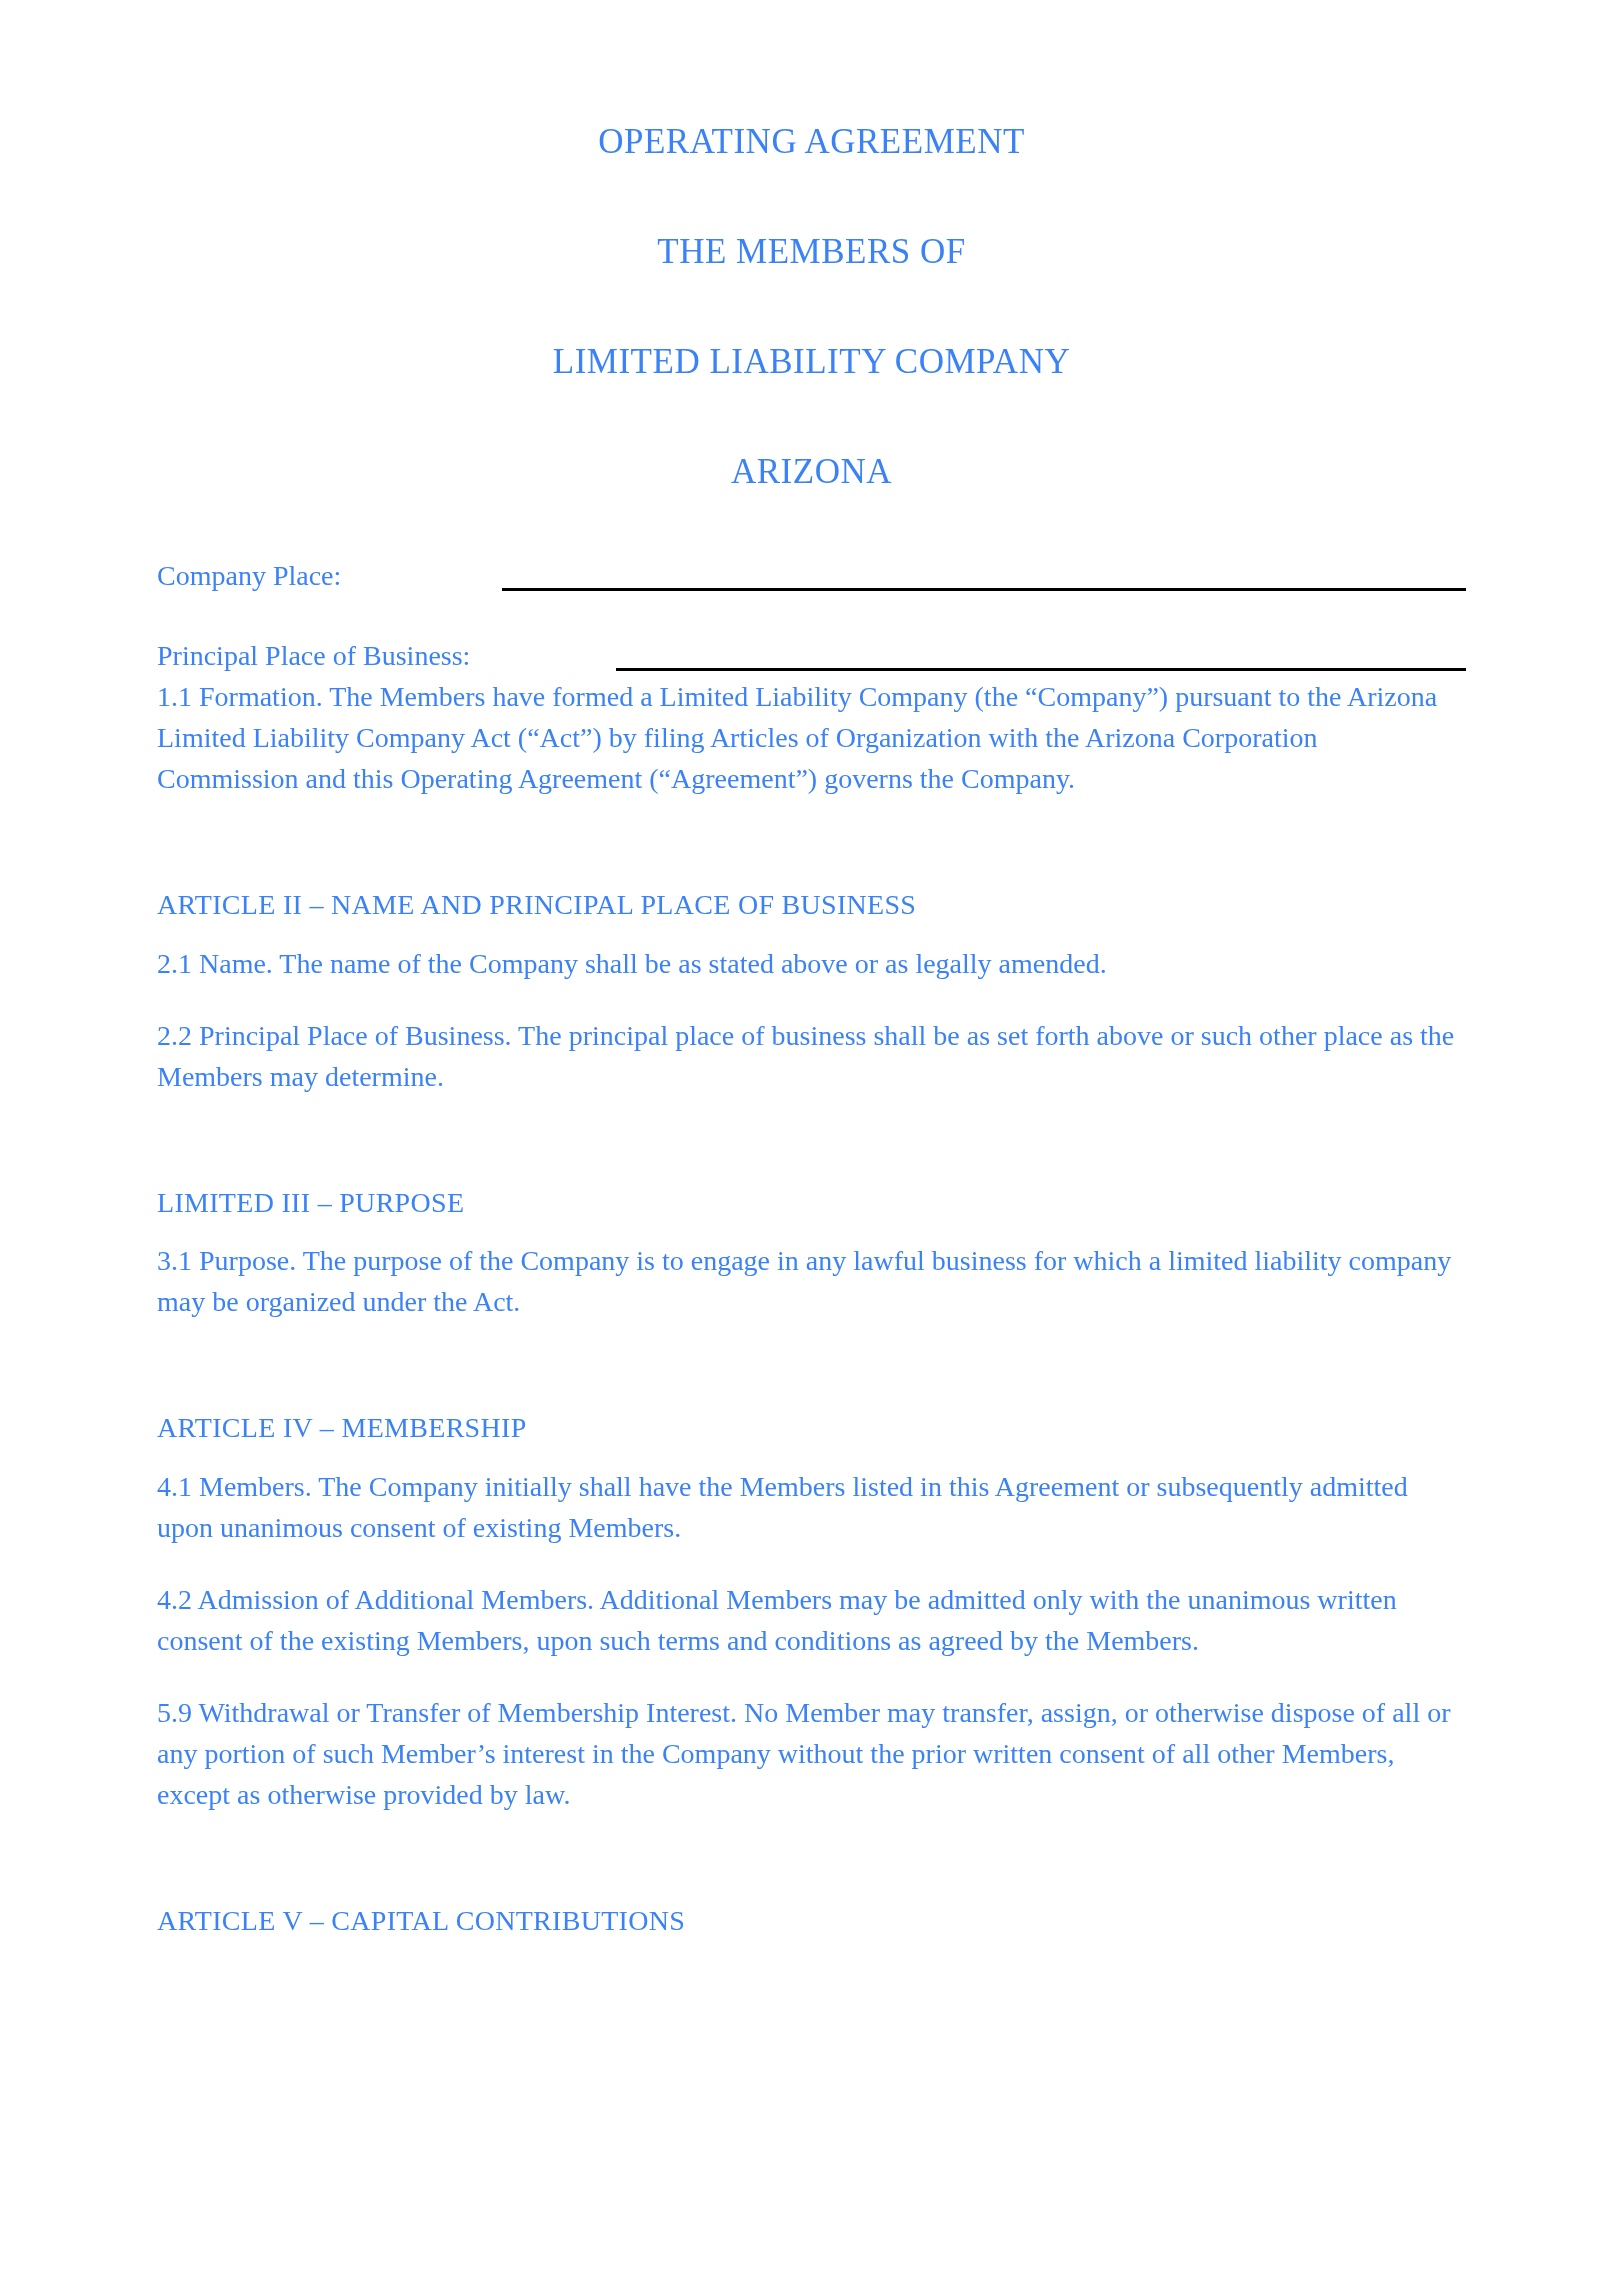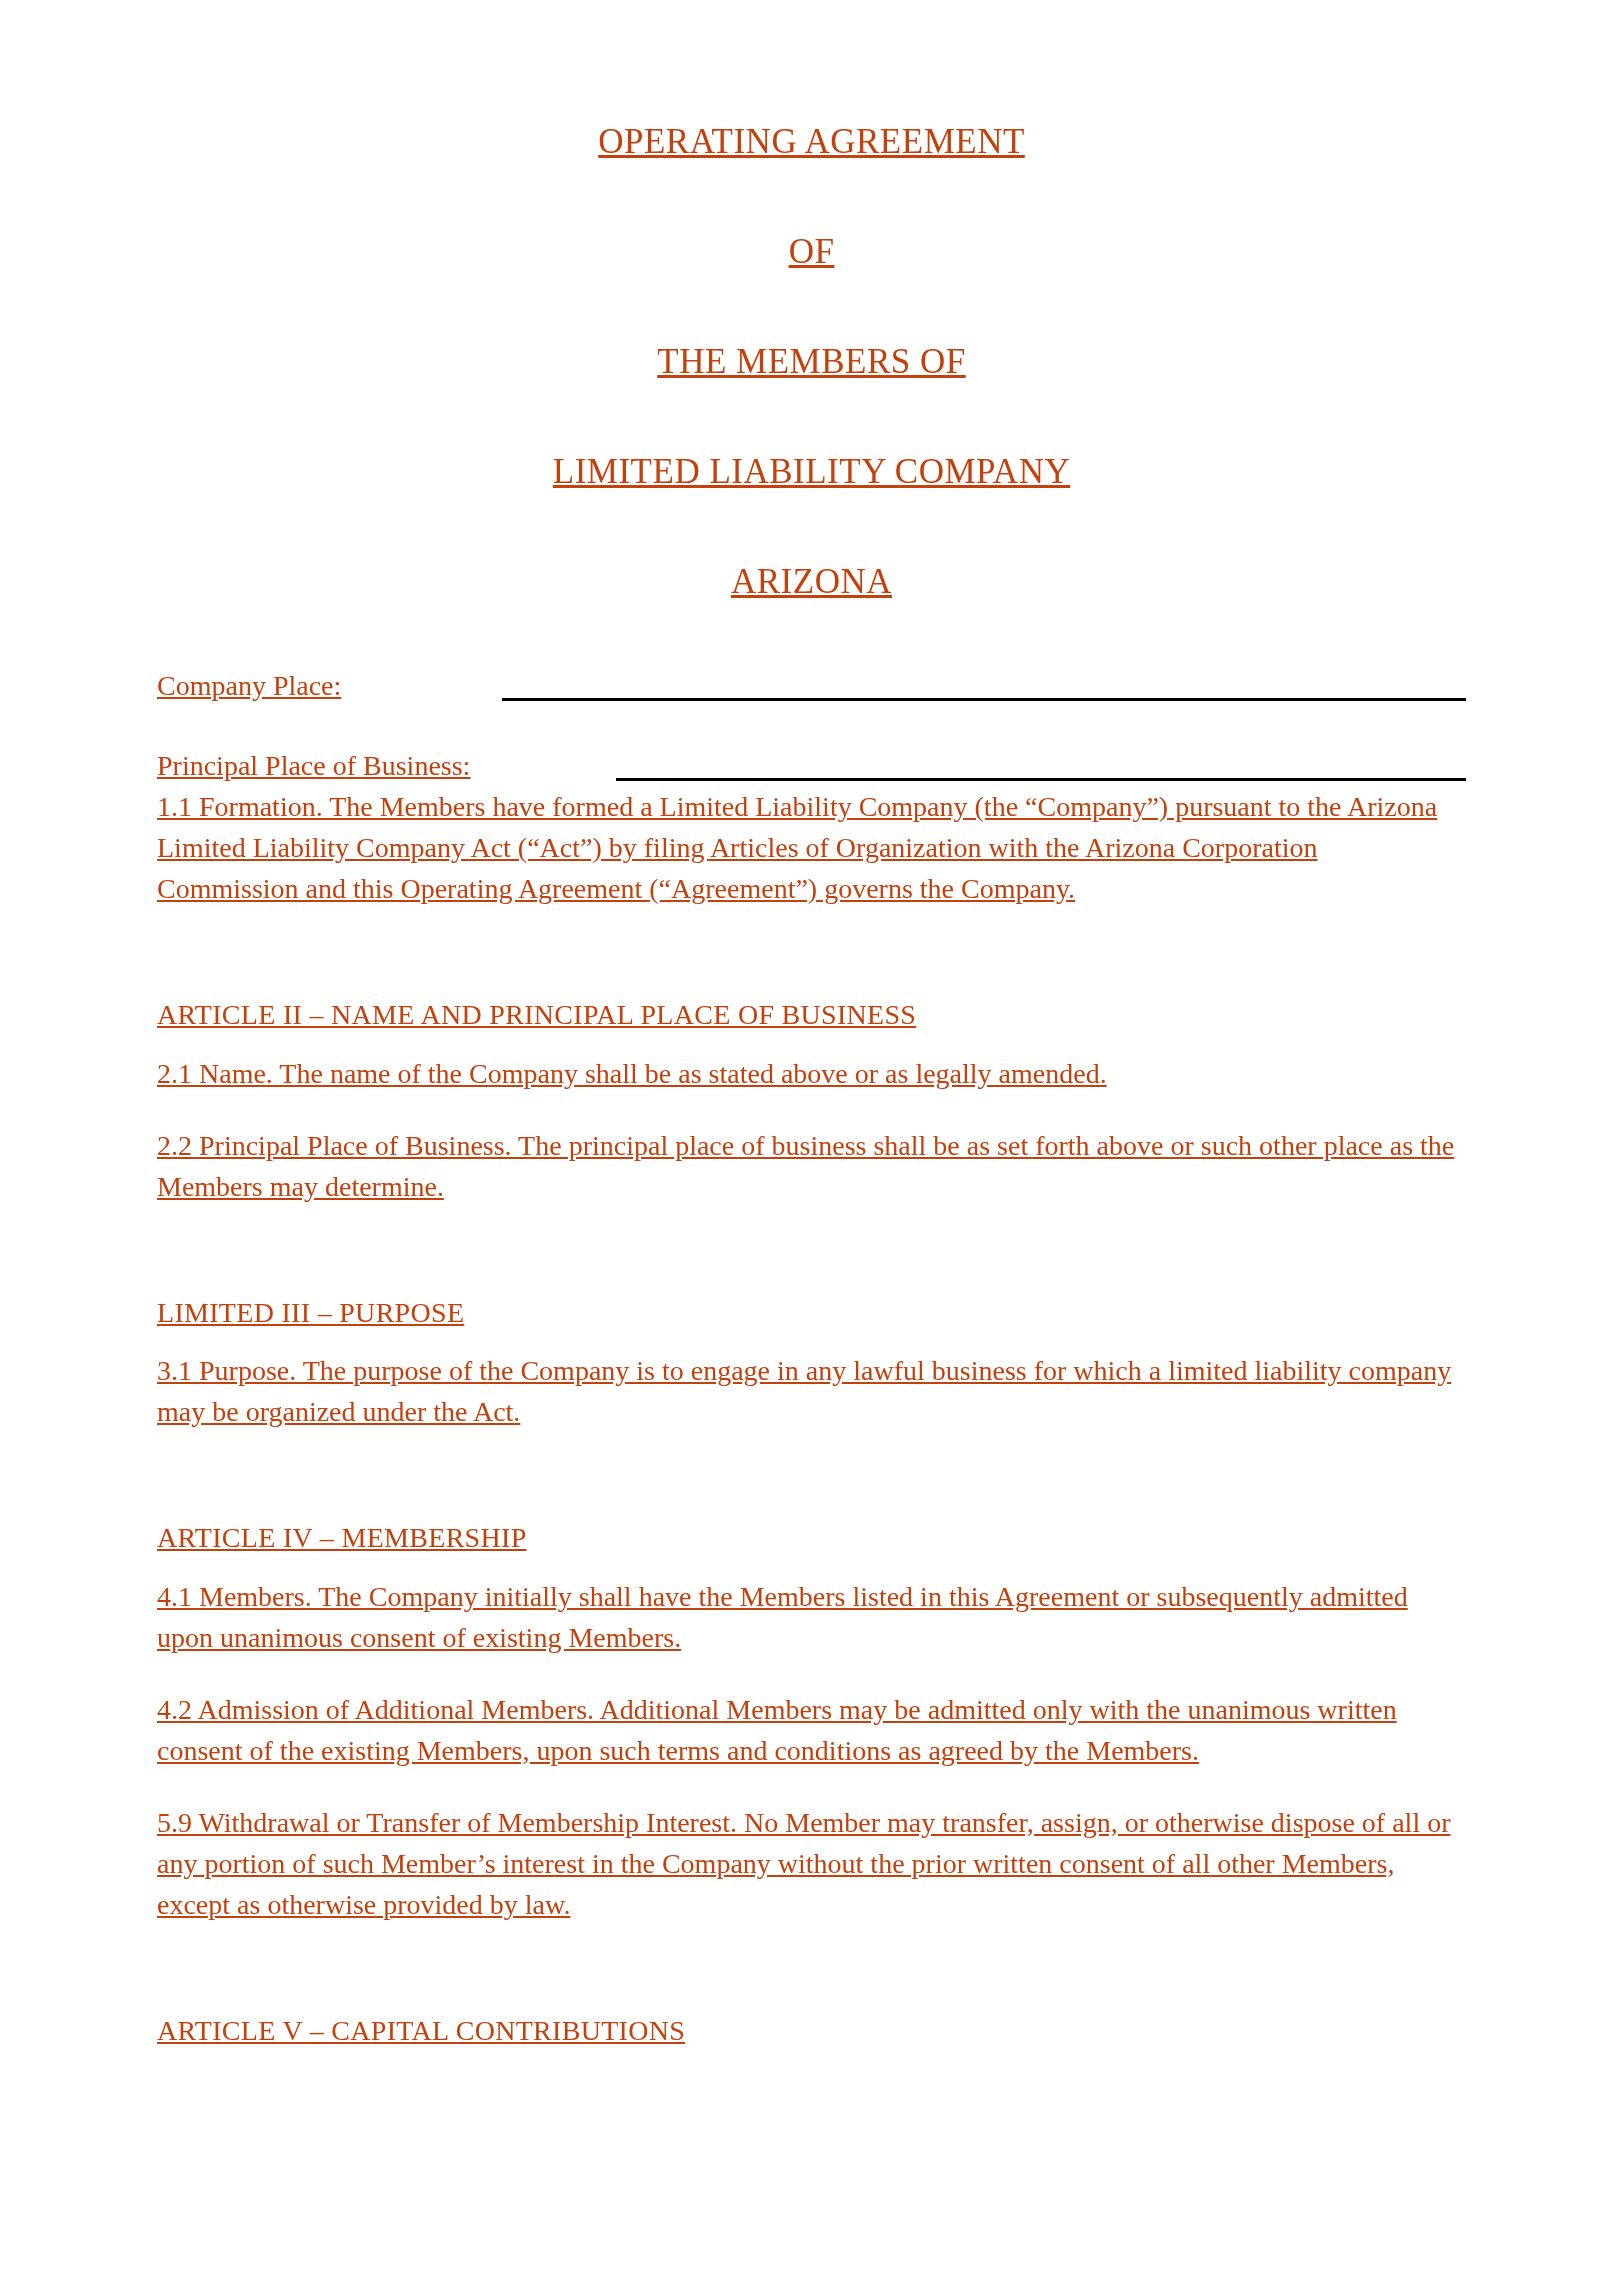--- a/index.html
+++ b/index.html
@@ -3,25 +3,24 @@
 <meta charset="utf-8">
 <style>
   * { margin: 0; padding: 0; box-sizing: border-box; }
   html, body { background: #e8e8e8; }
   .page {
     position: relative;
     width: 1621px;
     height: 2293px;
     margin: 0 auto;
     background: #ffffff;
-    color: #c2410c;
+    color: #3b82f6;
     font-family: "Liberation Serif", "DejaVu Serif", serif;
     padding: 121px 155px 0 157px;
     overflow: hidden;
-    text-decoration: underline;
   }
   
   .title-block { text-align: center; }
   .title-line {
     font-size: 35px;
     line-height: 41px;
     letter-spacing: 0.5px;
     margin-bottom: 69px;
     white-space: nowrap;
   }
@@ -66,21 +65,20 @@
   }
   .para:last-child { margin-bottom: 0; }
 </style>
 </head>
 <body>
 
 <div class="page">
 
   <header class="title-block">
     <div class="title-line">OPERATING AGREEMENT</div>
-    <div class="title-line">OF</div>
     <div class="title-line">THE MEMBERS OF</div>
     <div class="title-line">LIMITED LIABILITY COMPANY</div>
     <div class="title-line">ARIZONA</div>
   </header>
 
   <div class="fields">
     <div class="field-row row-1">
       <span class="field-label">Company Place:</span>
       <span class="field-line"></span>
     </div>

